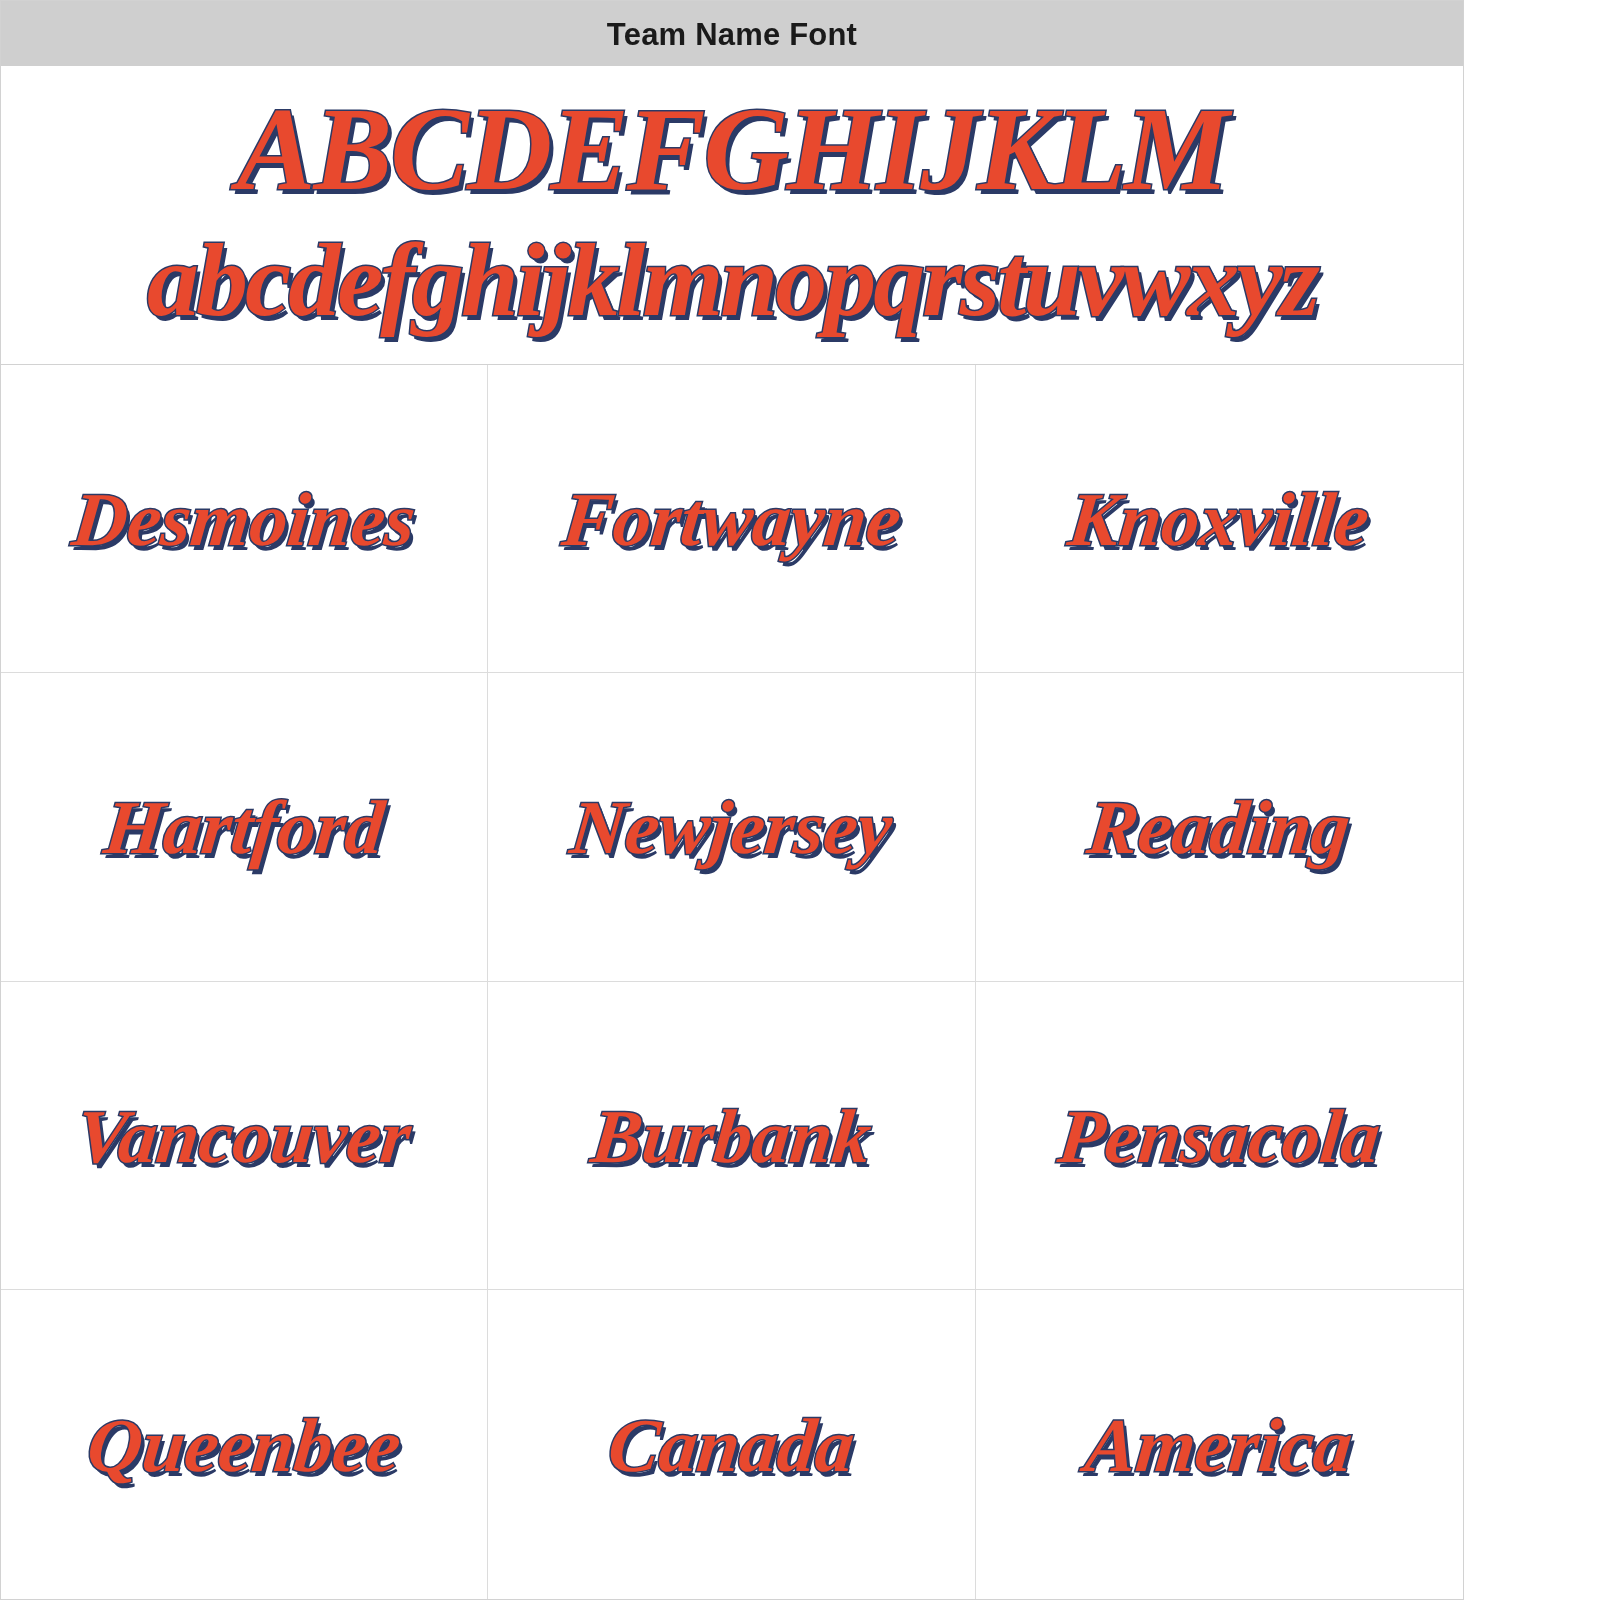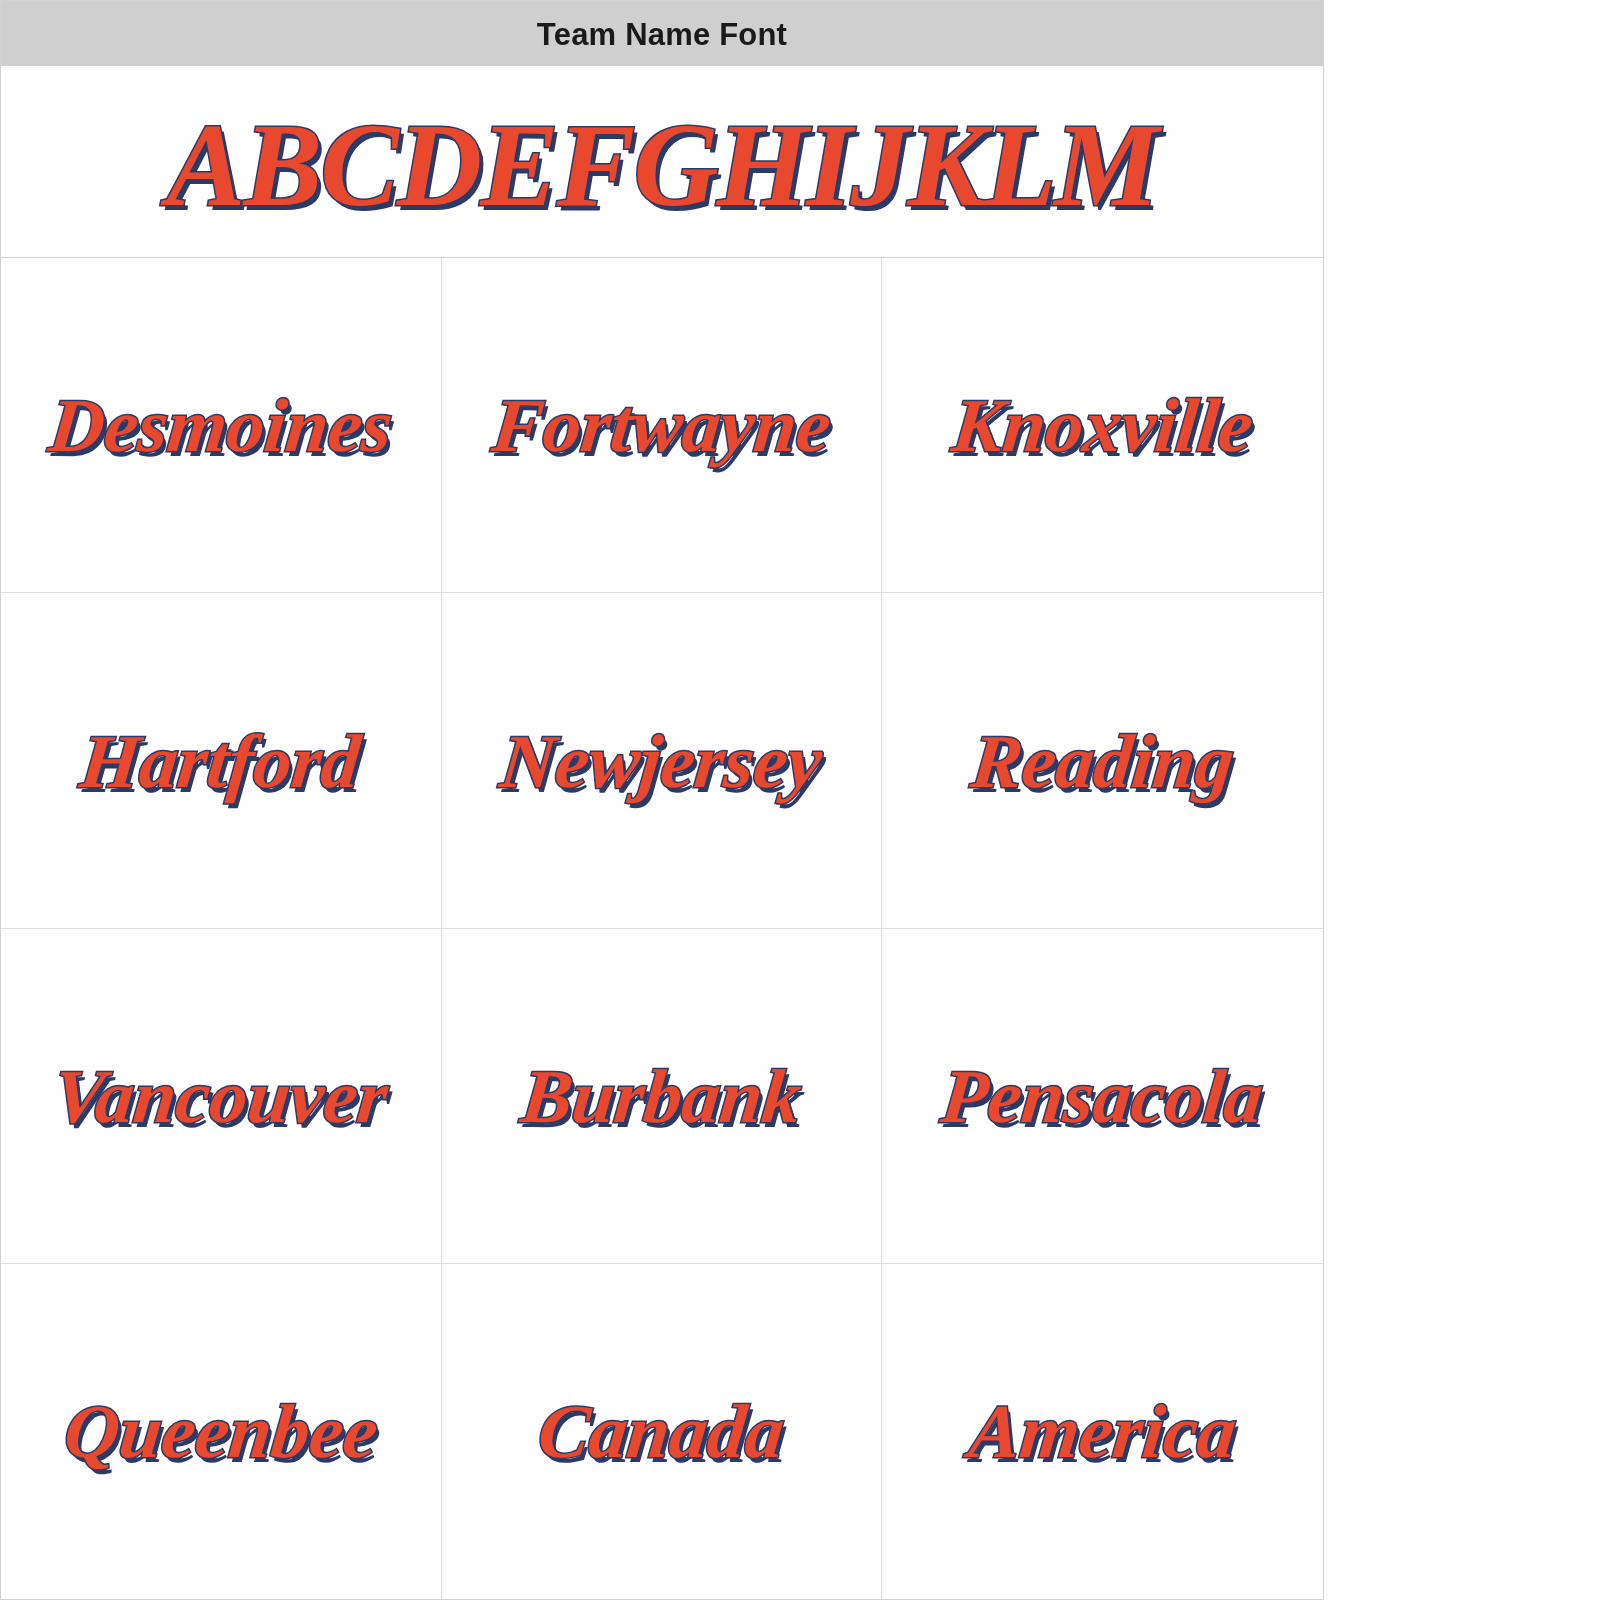--- a/index.html
+++ b/index.html
@@ -7,42 +7,42 @@
     padding: 0;
     background: #ffffff;
   }
   body {
     width: 1600px;
     height: 1600px;
     font-family: "Liberation Sans", sans-serif;
     overflow: hidden;
   }
   .page {
-    width: 1324px;
+    width: 1464px;
     height: 1600px;
     box-sizing: border-box;
     border: 1px solid #d2d2d2;
     display: flex;
     flex-direction: column;
     background: #ffffff;
   }
   .section-header {
     background: #cfcfcf;
     color: #1a1a1a;
     text-align: center;
     font-size: 31px;
     font-weight: bold;
     line-height: 1;
     padding: 18px 0 16px 0;
     letter-spacing: 0.2px;
     font-family: "Liberation Sans", sans-serif;
   }
   .alphabet-block {
     background: #ffffff;
-    padding: 30px 20px 22px 20px;
+    padding: 14px 20px 22px 20px;
     box-sizing: border-box;
     border-bottom: 1px solid #d2d2d2;
   }
   .alpha-row {
     text-align: center;
     white-space: nowrap;
     font-family: "Liberation Serif", serif;
     font-style: italic;
     font-weight: bold;
     color: #e8492e;
@@ -100,20 +100,21 @@
 </style>
 </head>
 <body>
 
 <div class="page">
 
   <div class="section-header">Team Name Font</div>
 
   <div class="alphabet-block">
     <div class="alpha-row upper1">ABCDEFGHIJKLM</div>
+    <div class="alpha-row lower">abcdefghijklmnopqrstuvwxyz</div>
   </div>
 
 
   <div class="examples-grid">
 
     <div class="example-cell">
       <span class="example-text">Desmoines</span>
     </div>
     <div class="example-cell">
       <span class="example-text">Fortwayne</span>

